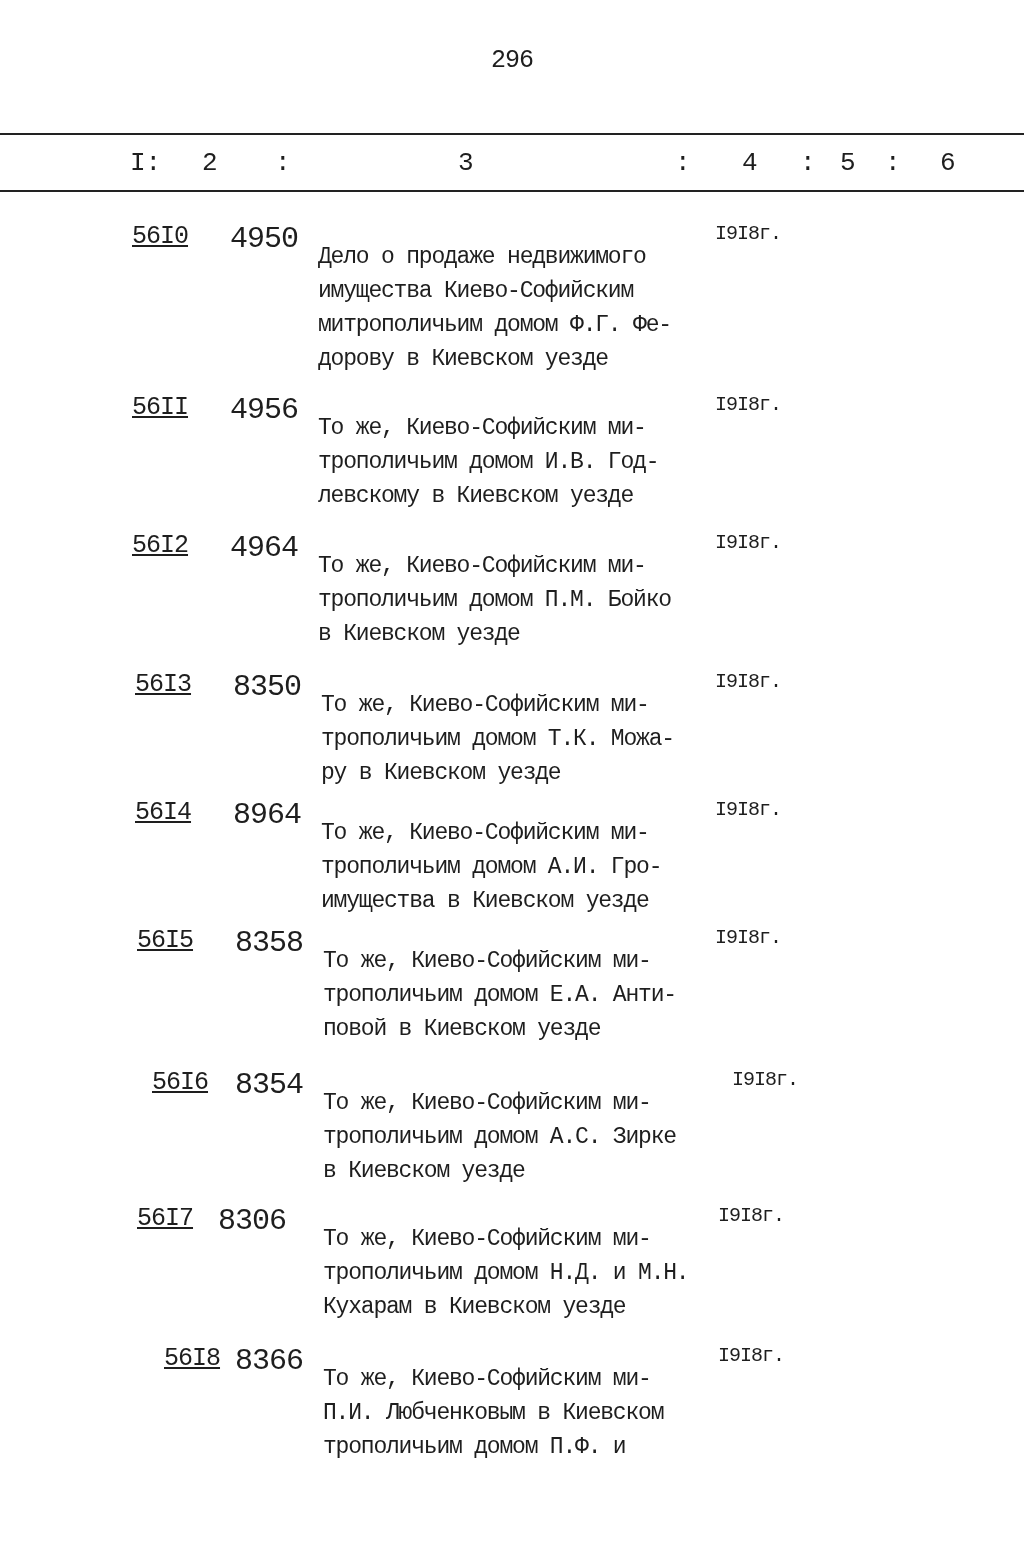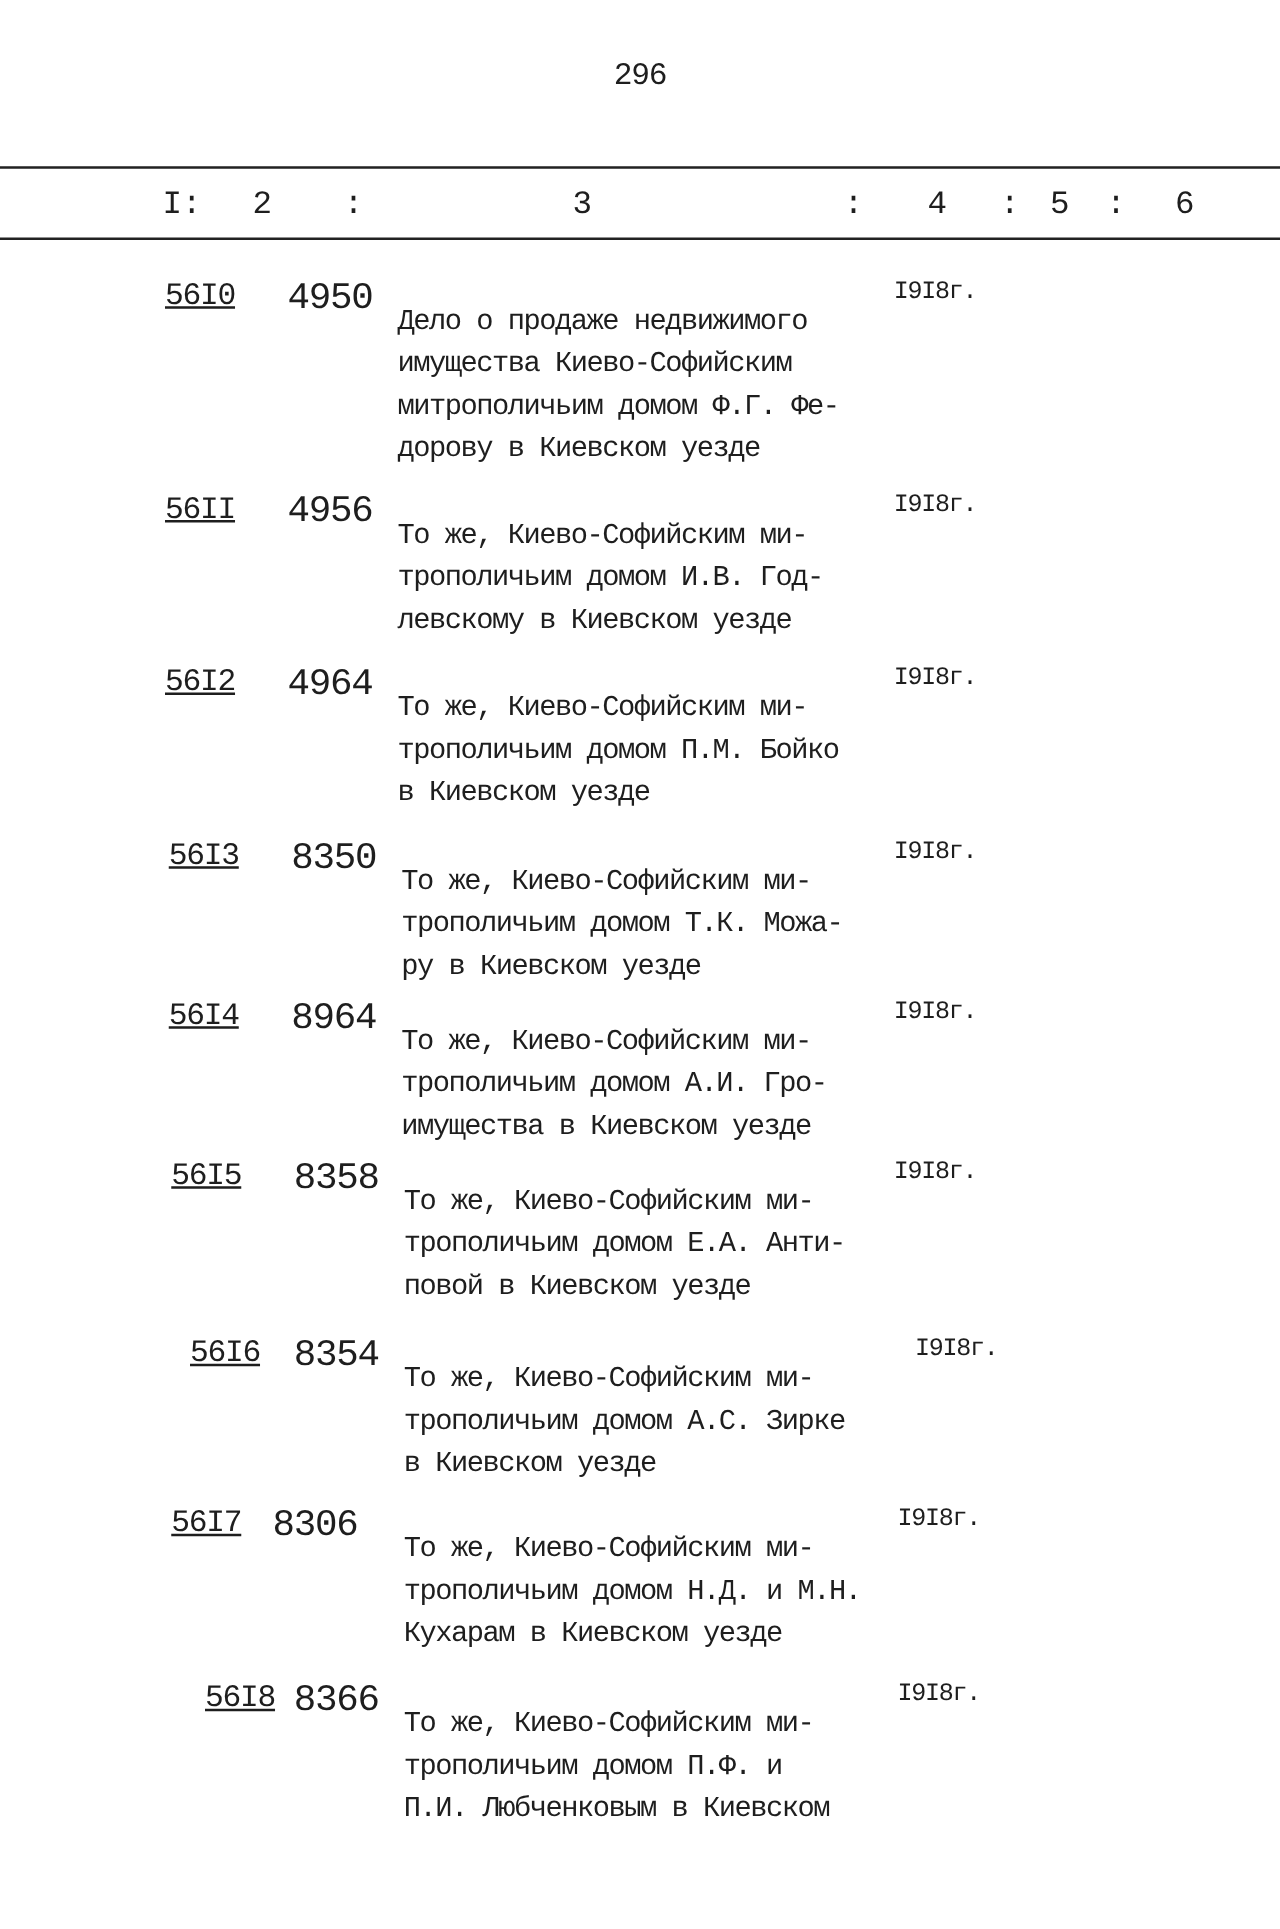--- a/index.html
+++ b/index.html
@@ -118,18 +118,18 @@
         <div>трополичьим домом Н.Д. и М.Н.</div>
         <div>Кухарам в Киевском уезде</div>
       </div>
       <span class="c4" style="left: 718px;">I9I8г.</span>
     </div>
     <div class="row" style="top: 1344px;">
       <span class="c1" style="left: 152px; margin-left: 12px;">56I8</span>
       <span class="c2" style="left: 235px;">8366</span>
       <div class="c3" style="left: 323px; top: -2px;">
         <div>То же, Киево-Софийским ми-</div>
+        <div>П.И. Любченковым в Киевском</div>
         <div>трополичьим домом П.Ф. и</div>
-        <div>П.И. Любченковым в Киевском</div>
       </div>
       <span class="c4" style="left: 718px;">I9I8г.</span>
     </div>
   </div>
 
 </body></html>

